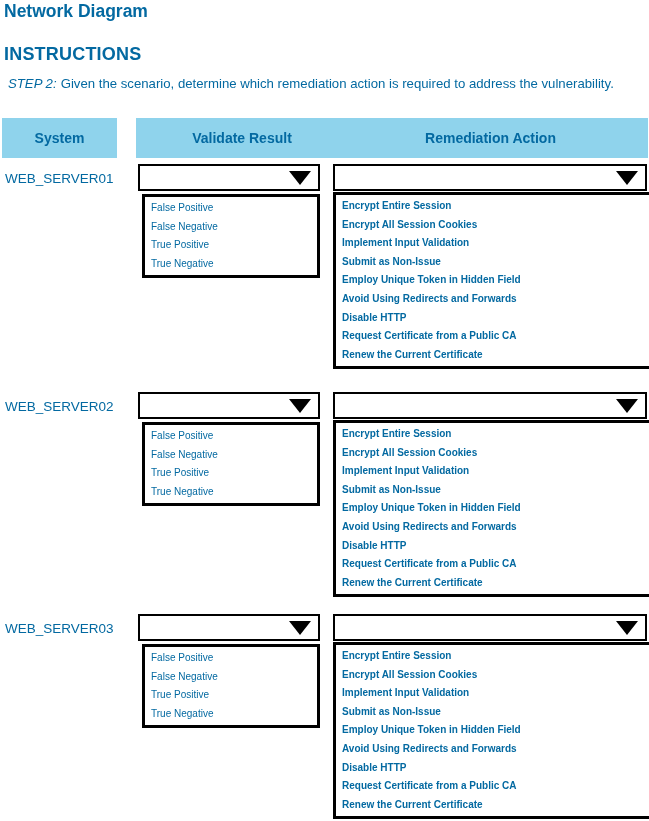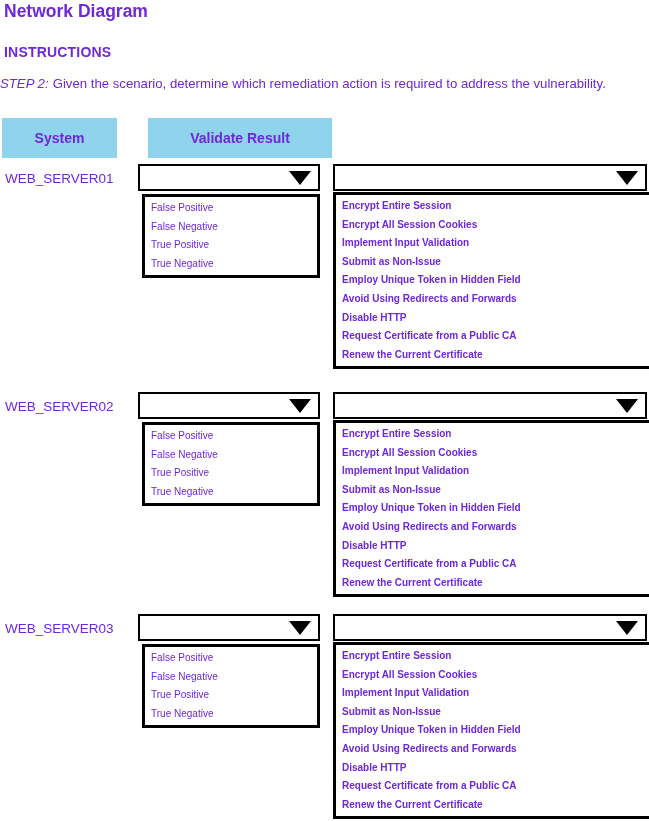--- a/index.html
+++ b/index.html
@@ -6,43 +6,43 @@
     margin: 0;
     padding: 0;
     background: #ffffff;
   }
   .page {
     position: relative;
     width: 649px;
     height: 821px;
     background: #ffffff;
     font-family: "Liberation Sans", sans-serif;
-    color: #6d28d9;
+    color: #0369a1;
     overflow: hidden;
   }
   .title {
     position: absolute;
     left: 4px;
     top: 1px;
     margin: 0;
     font-size: 17.5px;
     font-weight: bold;
   }
   .instructions {
     position: absolute;
     left: 4px;
     top: 44px;
     margin: 0;
-    font-size: 14px;
+    font-size: 18px;
     font-weight: bold;
     letter-spacing: 0.2px;
   }
   .step {
     position: absolute;
-    left: 0;
+    left: 8px;
     top: 76px;
     margin: 0;
     font-size: 13.2px;
   }
   .step-label {
     font-style: italic;
     margin-right: 4px;
   }
   
   .th {
@@ -50,21 +50,21 @@
     top: 118px;
     height: 40px;
     background: var(--header-bg, #8FD3EC);
     font-size: 14px;
     font-weight: bold;
     display: flex;
     align-items: center;
     justify-content: center;
   }
   .th-sys { left: 2px;   width: 115px; }
-  .th-val { left: 148px; width: 184px; }
+  .th-val { left: 136px; width: 212px; }
   .th-rem { left: 333px; width: 315px; }
 
   
   .row {
     position: absolute;
     left: 0;
     width: 649px;
     height: 222px;
   }
   .row-1 { top: 164px; padding-left: 21px; }
@@ -126,20 +126,21 @@
 <body>
 
 <div class="page">
 
   <h1 class="title">Network Diagram</h1>
   <h2 class="instructions">INSTRUCTIONS</h2>
   <p class="step"><span class="step-label">STEP 2:</span><span>Given the scenario, determine which remediation action is required to address the vulnerability.</span></p>
 
   <div class="th th-sys">System</div>
   <div class="th th-val">Validate Result</div>
+  <div class="th th-rem">Remediation Action</div>
 
   <div class="row row-1">
     <div class="sys-label">WEB_SERVER01</div>
 
     <div class="combo val-combo">
       <span class="combo-value"></span>
       <span class="arrow"></span>
     </div>
     <div class="listbox val-list">
       <div class="opt">False Positive</div>

